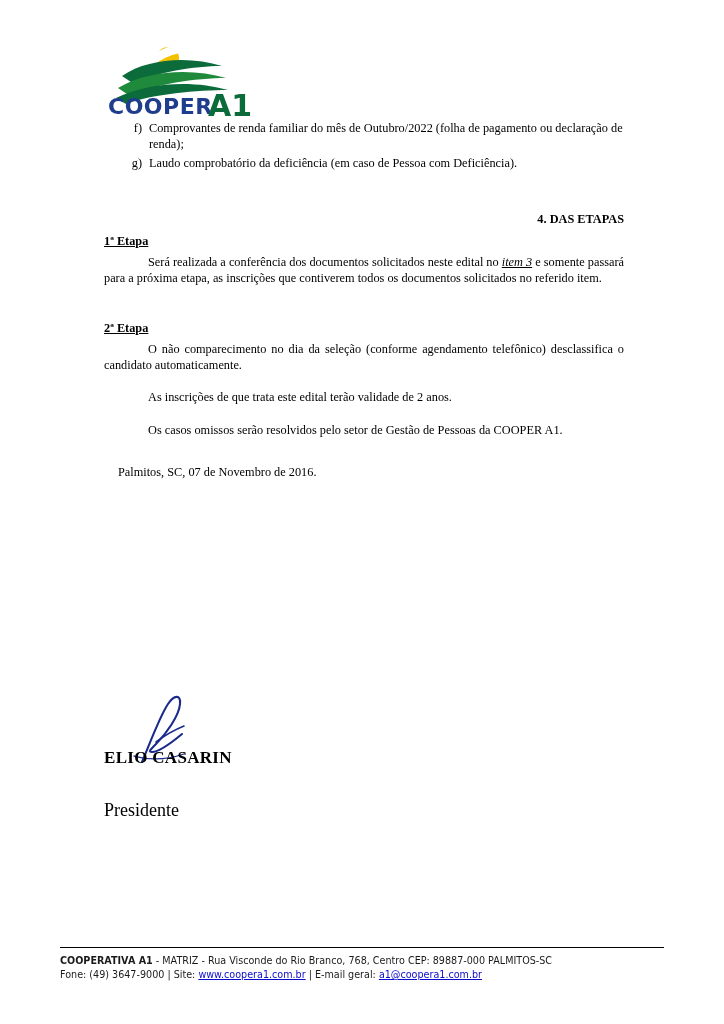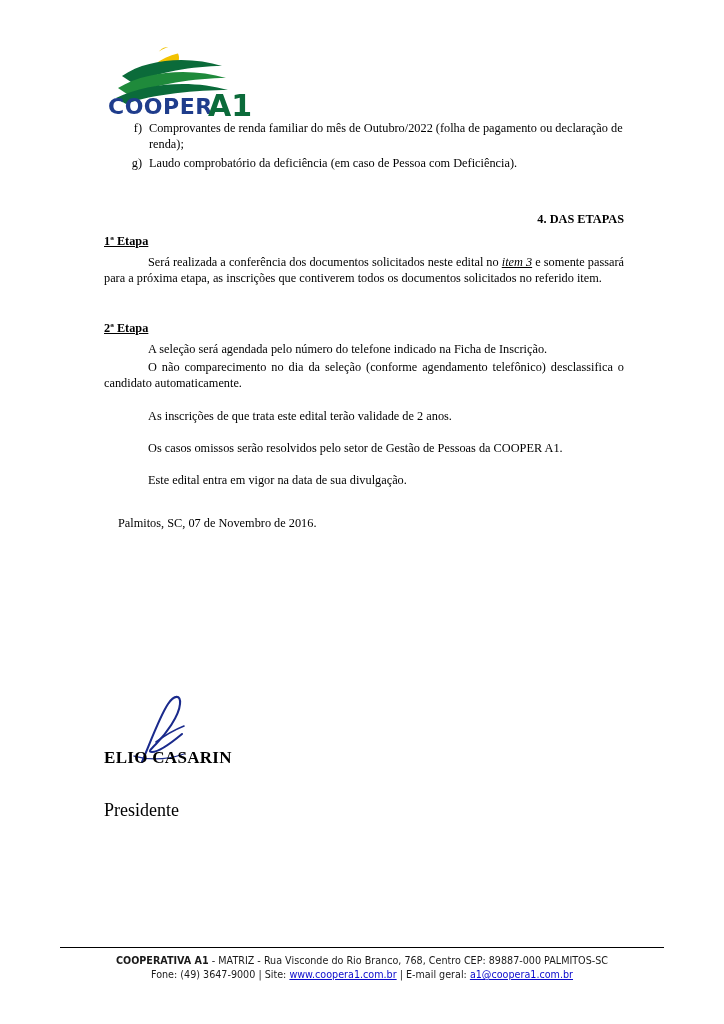--- a/index.html
+++ b/index.html
@@ -134,21 +134,20 @@
     top: 800px;
     font-size: 18px;
   }
 
   
   .footer {
     position: absolute;
     left: 60px;
     right: 60px;
     bottom: 42px;
-    text-align: center;
     font-family: "DejaVu Sans", sans-serif;
     font-size: 9.6px;
     color: #1a1a1a;
     line-height: 1.45;
   }
   .footer hr {
     border: none;
     border-top: 1px solid #000;
     margin: 0 0 6px 0;
   }
@@ -197,27 +196,25 @@
     <div class="section-head">4. DAS ETAPAS</div>
 
     <div class="sub-head">1ª Etapa</div>
 
     <p class="para loose">
       <span>Será realizada a conferência dos documentos solicitados neste edital no </span><span class="ital-underline">item 3</span><span> e somente passará para a próxima etapa, as inscrições que contiverem todos os documentos solicitados no referido item.</span>
     </p>
 
     <div class="sub-head spaced">2ª Etapa</div>
 
-    <p class="para">A seleção será agendada pelo número do telefone indicado na Ficha de Inscrição.</p>
 
 
     <p class="para loose">O não comparecimento no dia da seleção (conforme agendamento telefônico) desclassifica o candidato automaticamente.</p>
     <p class="para loose">As inscrições de que trata este edital terão validade de 2 anos.</p>
     <p class="para loose">Os casos omissos serão resolvidos pelo setor de Gestão de Pessoas da COOPER A1.</p>
-    <p class="para">Este edital entra em vigor na data de sua divulgação.</p>
 
     <div class="place-date">Palmitos, SC, 07 de Novembro de 2016.</div>
   </div>
 
   <div class="sig-area">
     <svg class="sig-svg" width="120" height="80" viewBox="0 0 120 80" xmlns="http://www.w3.org/2000/svg">
       <path d="M16 72 C26 48 34 26 42 14 C48 5 55 4 54 14 C53 26 40 44 30 54 C24 60 22 62 26 62 C32 62 44 54 56 44" fill="none" stroke="#1a2a8c" stroke-width="2.1" stroke-linecap="round"></path>
       <path d="M30 52 C38 46 48 40 58 36" fill="none" stroke="#1a2a8c" stroke-width="1.6" stroke-linecap="round"></path>
       <path d="M8 66 C22 70 40 70 58 64" fill="none" stroke="#1a2a8c" stroke-width="1.3" stroke-linecap="round"></path>
     </svg>

